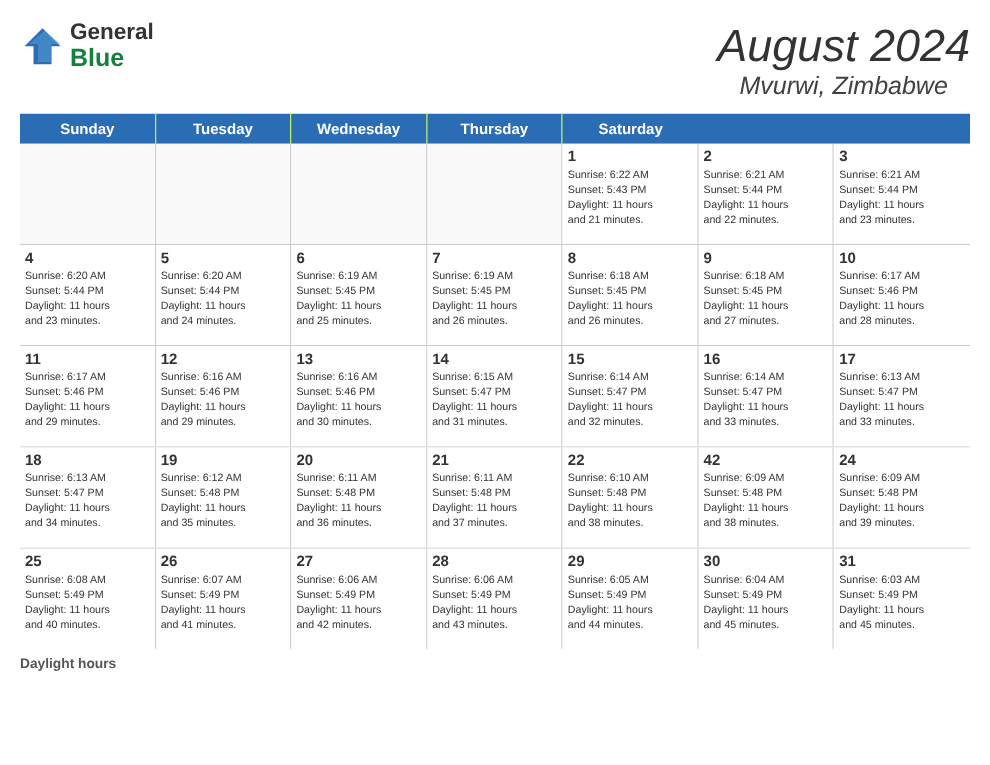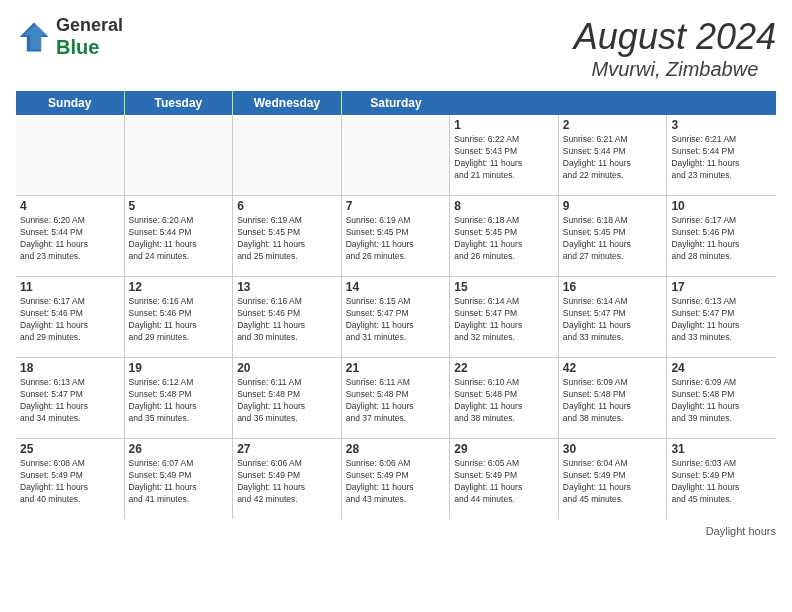--- a/index.html
+++ b/index.html
@@ -110,22 +110,23 @@
       margin-bottom: 2px;
     }
     .day-info {
       font-size: 8.5px;
       color: #333;
       line-height: 1.4;
     }
     .footer-note {
       font-size: 11px;
       color: #555;
-      text-align: right;
+      text-align: left;
       margin-top: 6px;
+      font-weight: bold;
     }
   </style>
 </head>
 <body>
 
 <div class="page">
   <div class="header">
     <div class="logo">
       <svg class="logo-icon" viewBox="0 0 40 40">
         <polygon points="20,4 36,20 28,20 28,36 12,36 12,20 4,20" fill="#2a6db5"></polygon>
@@ -141,20 +142,21 @@
       <div class="title-month">August 2024</div>
       <div class="title-location">Mvurwi, Zimbabwe</div>
     </div>
   </div>
 
   <div class="calendar">
     <div class="cal-header-row">
       <div class="cal-header-cell">Sunday</div>
       <div class="cal-header-cell">Tuesday</div>
       <div class="cal-header-cell">Wednesday</div>
+      <div class="cal-header-cell">Thursday</div>
       <div class="cal-header-cell">Saturday</div>
     </div>
     <div class="cal-body" id="cal-body">
     <div class="cal-row">
           <div class="cal-cell empty"></div>
           <div class="cal-cell empty"></div>
           <div class="cal-cell empty"></div>
           <div class="cal-cell empty"></div>
           <div class="cal-cell">
             <span class="day-num">1</span>

